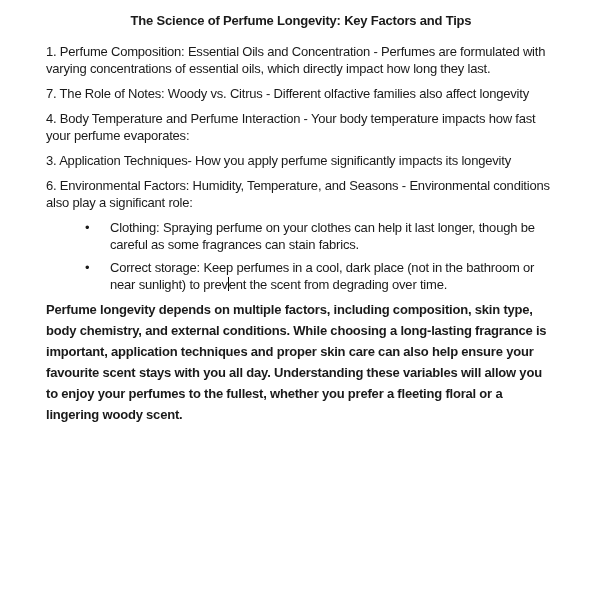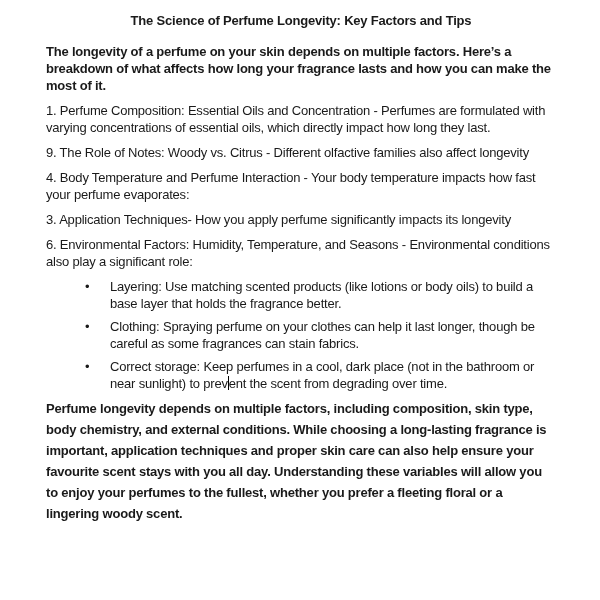--- a/index.html
+++ b/index.html
@@ -57,35 +57,33 @@
     vertical-align: -2px;
   }
 </style>
 </head>
 <body>
 
 <div class="page">
 
   <p class="title">The Science of Perfume Longevity: Key Factors and Tips</p>
 
-  <p class="bold-para">The longevity of a perfume on your skin depends on multiple factors. Here’s a breakdown of what affects how long your fragrance lasts and how you can make the most of it.</p>
 
   <p><span class="section-heading">1. Perfume Composition: Essential Oils and Concentration -</span><span> Perfumes are formulated with varying concentrations of essential oils, which directly impact how long they last.</span></p>
 
-  <p><span class="section-heading">9. The Role of Notes: Woody vs. Citrus -</span><span> Different olfactive families also affect longevity</span></p>
+  <p><span class="section-heading">7. The Role of Notes: Woody vs. Citrus -</span><span> Different olfactive families also affect longevity</span></p>
 
 
   <p><span class="section-heading">4. Body Temperature and Perfume Interaction</span><span> - Your body temperature impacts how fast your perfume evaporates:</span></p>
 
   <p><span class="section-heading">3. Application Techniques-</span><span> How you apply perfume significantly impacts its longevity</span></p>
 
   <p><span class="section-heading">6. Environmental Factors: Humidity, Temperature, and Seasons -</span><span> Environmental conditions also play a significant role:</span></p>
 
 
   <ul class="tips">
-    <li><span>Layering: Use matching scented products (like lotions or body oils) to build a base layer that holds the fragrance better.</span></li>
     <li><span>Clothing: Spraying perfume on your clothes can help it last longer, though be careful as some fragrances can stain fabrics.</span></li>
     <li><span>Correct storage: Keep perfumes in a cool, dark place (not in the bathroom or near sunlight) to prev</span><span class="caret"></span><span>ent the scent from degrading over time.</span></li>
   </ul>
 
   <p class="conclusion">Perfume longevity depends on multiple factors, including composition, skin type, body chemistry, and external conditions. While choosing a long-lasting fragrance is important, application techniques and proper skin care can also help ensure your favourite scent stays with you all day. Understanding these variables will allow you to enjoy your perfumes to the fullest, whether you prefer a fleeting floral or a lingering woody scent.</p>
 
 </div>
 
 </body></html>

